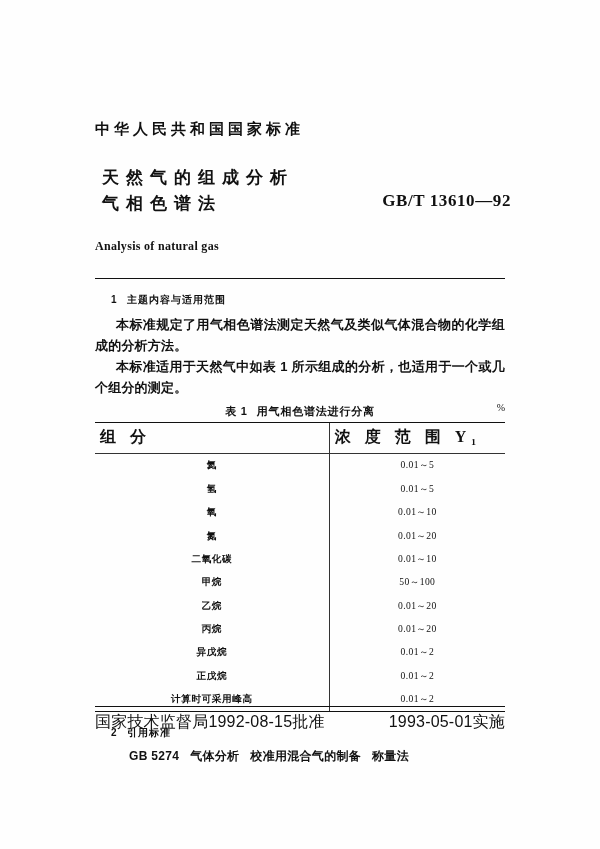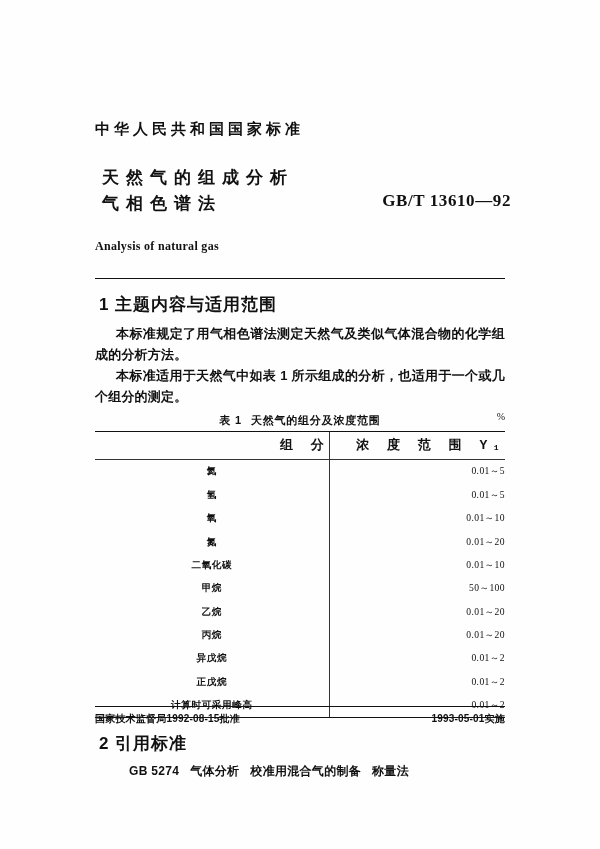--- a/index.html
+++ b/index.html
@@ -84,24 +84,24 @@
     height: 0;
   }
 
   
   .section {
     margin-top: 14px;
   }
   .sec-head {
     font-family: "Liberation Sans", "DejaVu Sans", sans-serif;
     font-weight: bold;
-    font-size: 17px;
+    font-size: 10px;
     letter-spacing: 1px;
     color: #111;
-    margin: 0 0 7px 4px;
+    margin: 0 0 7px 16px;
   }
   .sec-head .num {
     display: inline-block;
     width: 16px;
   }
   .para {
     font-family: "Liberation Sans", "DejaVu Sans", sans-serif;
     font-weight: bold;
     font-size: 13px;
     line-height: 1.62;
@@ -143,49 +143,48 @@
     font-family: "Liberation Serif", "DejaVu Serif", serif;
     font-size: 10px;
     color: #111;
   }
   table.std-table {
     width: 100%;
     border-collapse: collapse;
     table-layout: fixed;
   }
   table.std-table thead th {
-    font-family: Liberation Mono, monospace;
-    font-weight: bold;
-    font-size: 13px;
+    font-family: Liberation Serif, serif;
+    font-weight: bold;
+    font-size: 16px;
     letter-spacing: 5px;
     text-indent: 5px;
     padding: 4px 0 5px 0;
     border-top: 1.5px solid #111;
     border-bottom: 0.9px solid #333;
-    text-align: right;
+    text-align: left;
     color: #111;
   }
   table.std-table thead th.col-comp { width: 57%; }
   table.std-table thead th.col-conc { border-left: 0.9px solid #333; }
   table.std-table tbody td {
     font-family: "Liberation Sans", "DejaVu Sans", sans-serif;
     font-weight: bold;
     font-size: 9.6px;
     padding: 5.2px 0;
     text-align: center;
     color: #111;
     letter-spacing: 0.6px;
   }
   table.std-table tbody td.conc {
     border-left: 0.9px solid #333;
     font-family: "Liberation Serif", "DejaVu Serif", serif;
     font-weight: normal;
     font-size: 9.6px;
     letter-spacing: 0.4px;
-    text-align: right;
   }
   table.std-table tbody tr:last-child td {
     border-bottom: 1.5px solid #111;
   }
 
   
   .footer {
     position: absolute;
     left: 95px;
     top: 706px;
@@ -195,22 +194,22 @@
     border: 0;
     border-top: 1.6px solid #111;
     margin: 0 0 5px 0;
     height: 0;
   }
   .footer-row {
     display: flex;
     justify-content: space-between;
     align-items: flex-end;
     font-family: "Liberation Sans", "DejaVu Sans", sans-serif;
-    font-weight: bold;
-    font-size: 10px;
+    font-weight: normal;
+    font-size: 16px;
     color: #111;
     letter-spacing: 0.2px;
   }
 </style>
 </head>
 <body>
 
 <div class="page">
   <div class="content">
 
@@ -233,21 +232,21 @@
     <div class="section">
       <div class="sec-head">
         <span class="num">1</span><span>主题内容与适用范围</span>
       </div>
       <p class="para indent2">本标准规定了用气相色谱法测定天然气及类似气体混合物的化学组成的分析方法。</p>
       <p class="para indent2">本标准适用于天然气中如表 1 所示组成的分析，也适用于一个或几个组分的测定。</p>
     </div>
 
     <div class="table-wrap">
       <div class="table-caption">
-        <span>表 1</span><span class="capgap"></span><span>天然气的组分及浓度范围</span>
+        <span>表 1</span><span class="capgap"></span><span>用气相色谱法进行分离</span>
       </div>
       <div class="unit-mark">%</div>
 
       <table class="std-table">
         <thead>
           <tr>
             <th class="col-comp">组  分</th>
             <th class="col-conc">浓 度 范 围 Y₁</th>
           </tr>
         </thead>

